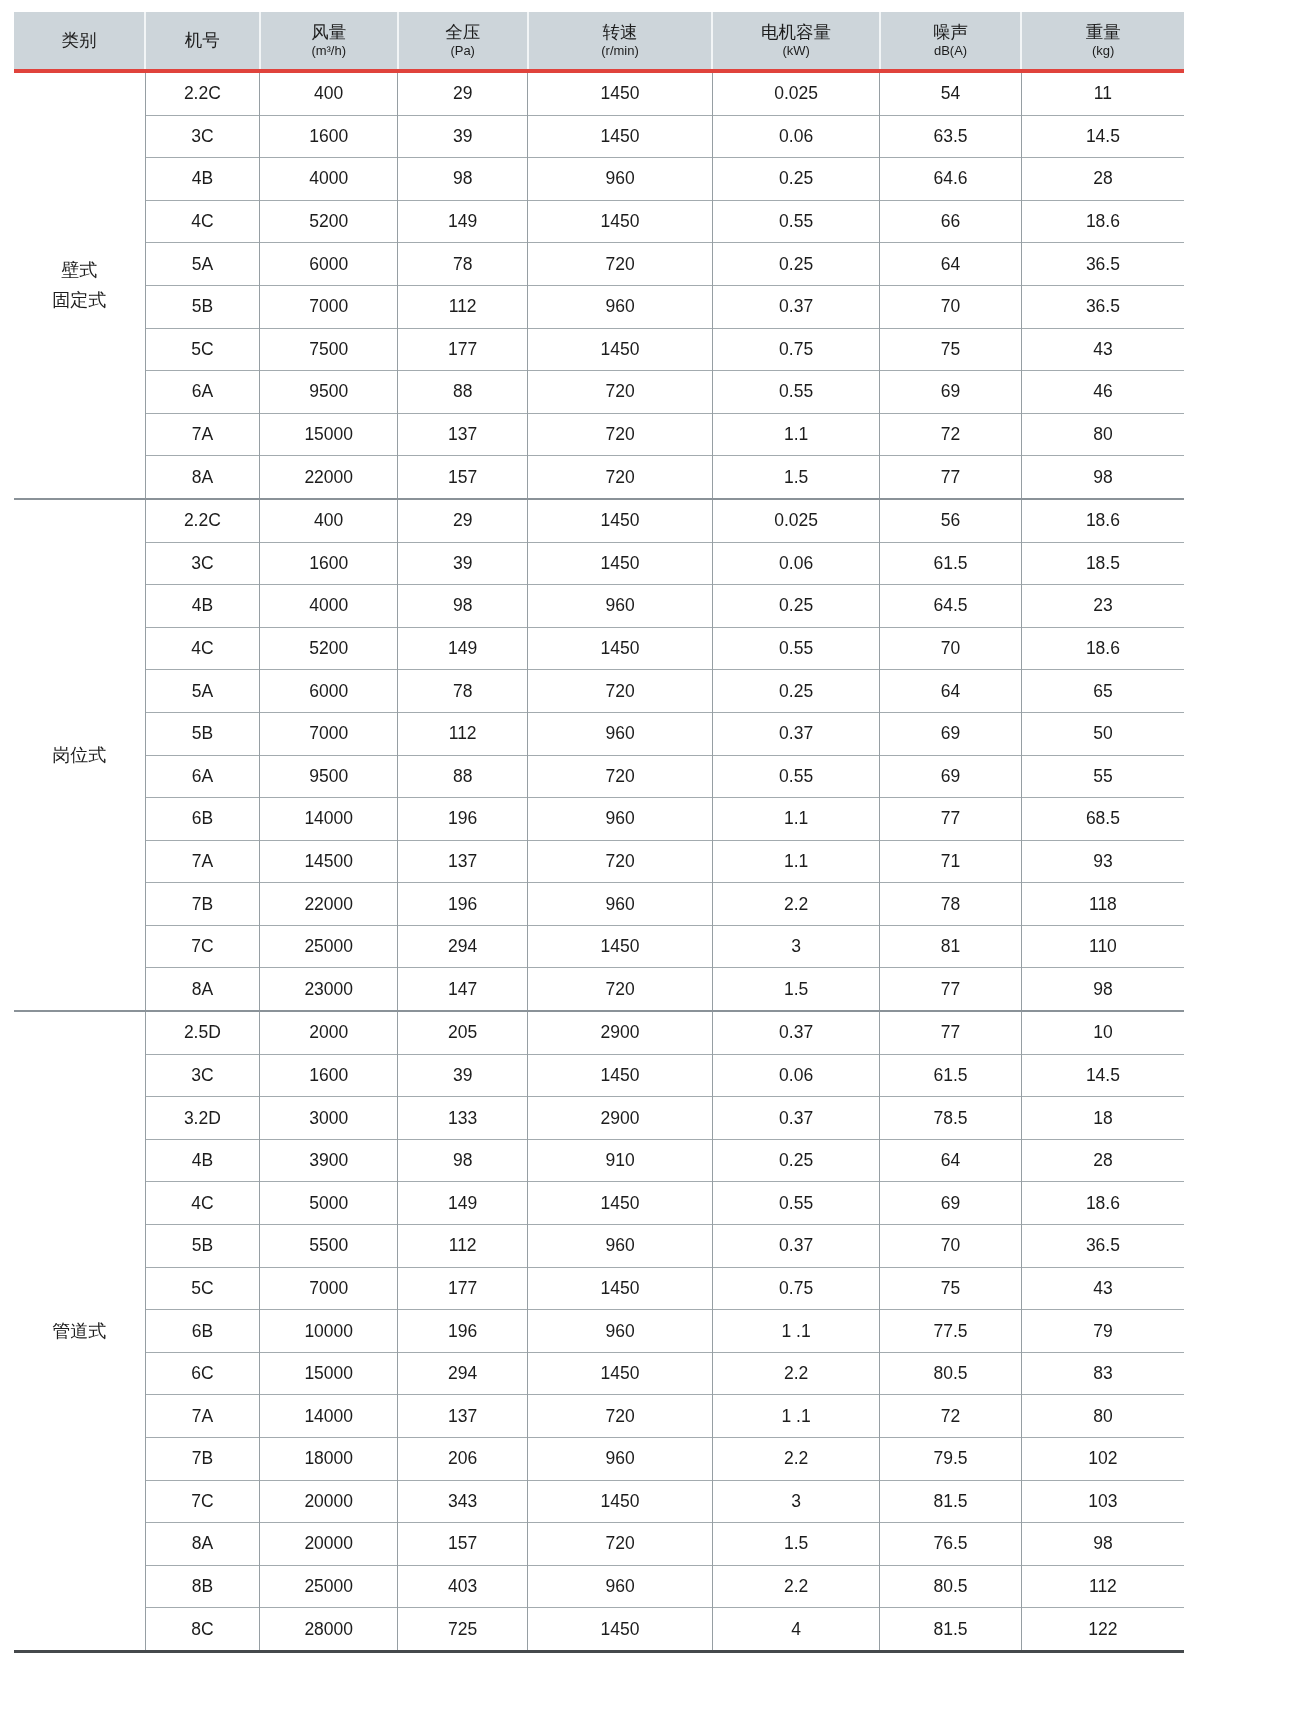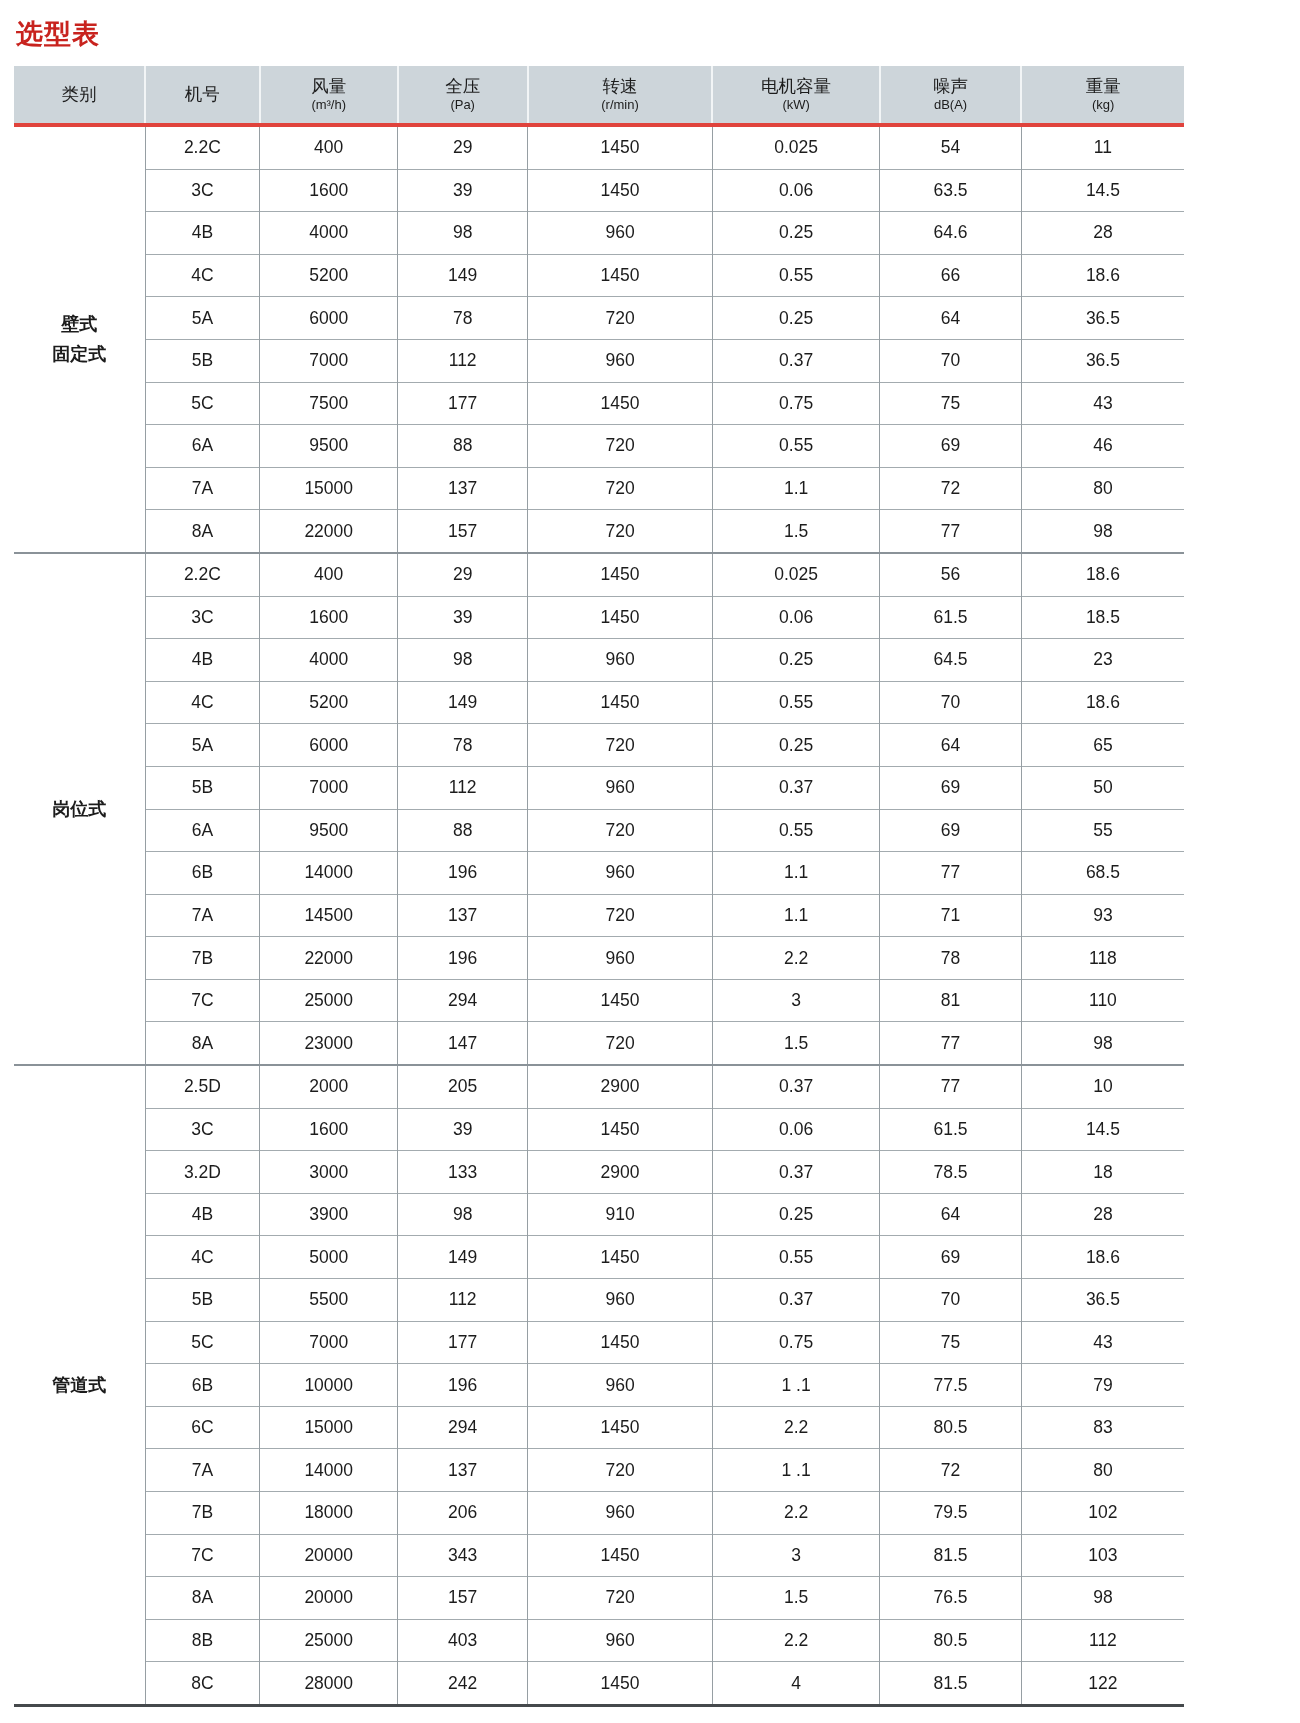--- a/index.html
+++ b/index.html
@@ -60,29 +60,27 @@
     height: 41.6px;
     padding: 0 2px;
     background: #ffffff;
   }
   tbody td.cat {
     border-left: none;
     border-right: 1px solid #969ea3;
     border-top: none;
     font-size: 18px;
     line-height: 1.7;
-    font-weight: bold;
   }
   .page-shell { position: relative; }
 </style>
 </head>
 <body>
 
 <div class="page page-shell">
-  <h1 class="doc-title">选型表</h1>
 
   <table class="sel-table">
     <colgroup>
       <col class="c1">
         <col class="c2">
         <col class="c3">
         <col class="c4">
       <col class="c5">
         <col class="c6">
         <col class="c7">
@@ -458,21 +456,21 @@
           <td>25000</td>
           <td>403</td>
           <td>960</td>
           <td>2.2</td>
           <td>80.5</td>
           <td>112</td>
         </tr>
         <tr>
           <td>8C</td>
           <td>28000</td>
-          <td>242</td>
+          <td>725</td>
           <td>1450</td>
           <td>4</td>
           <td>81.5</td>
           <td>122</td>
         </tr>
       </tbody>
     </table>
 </div>
 
 </body></html>

